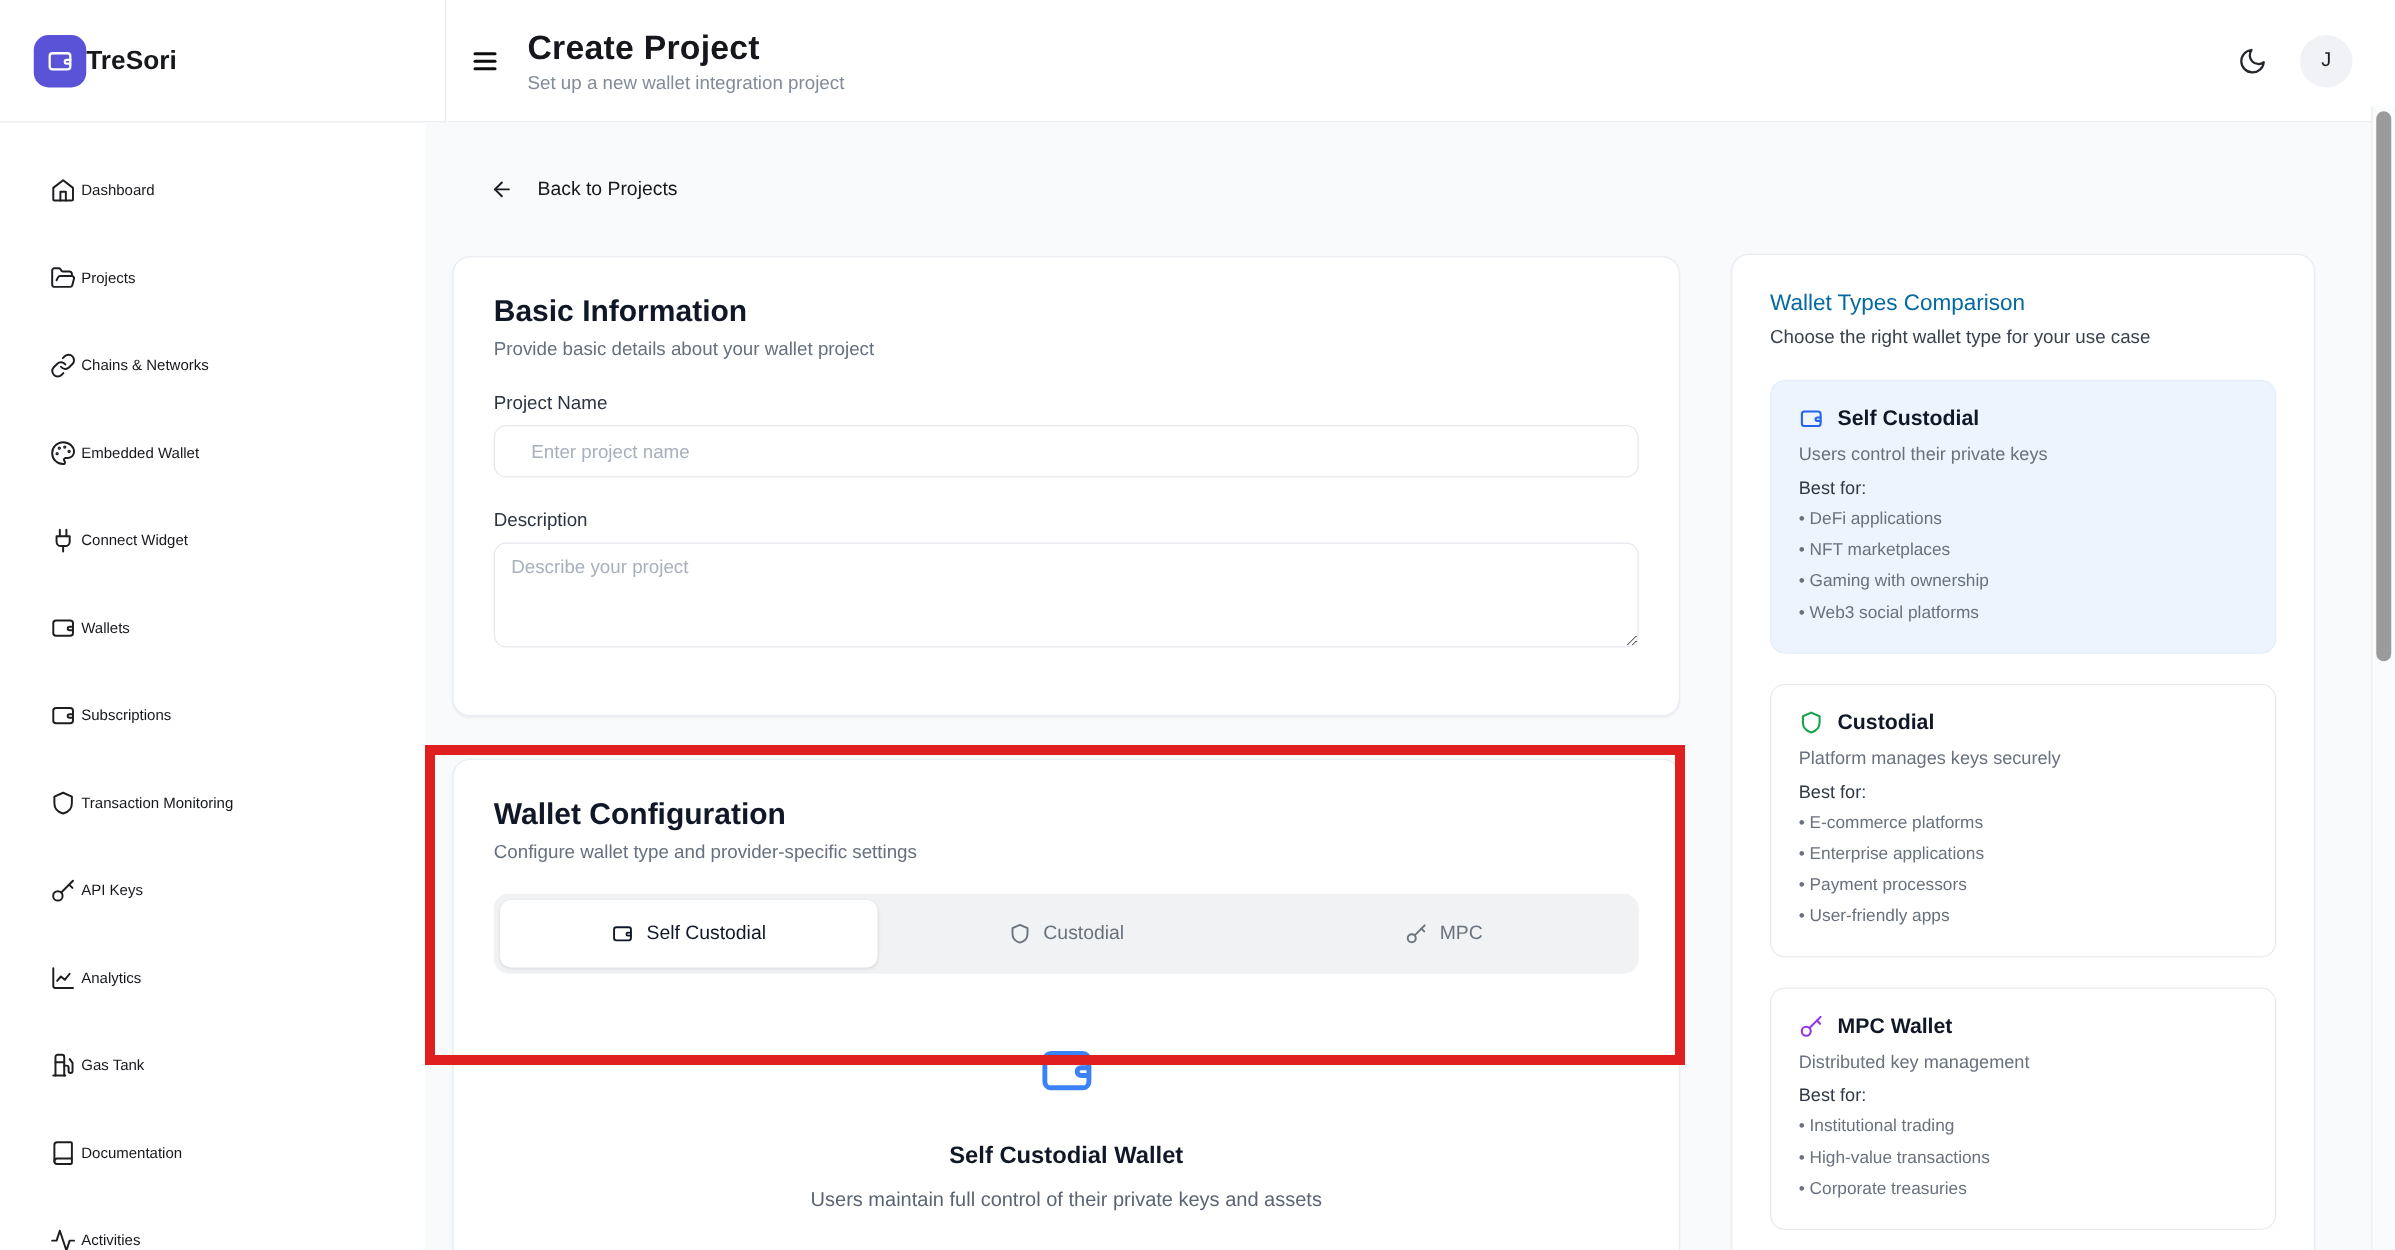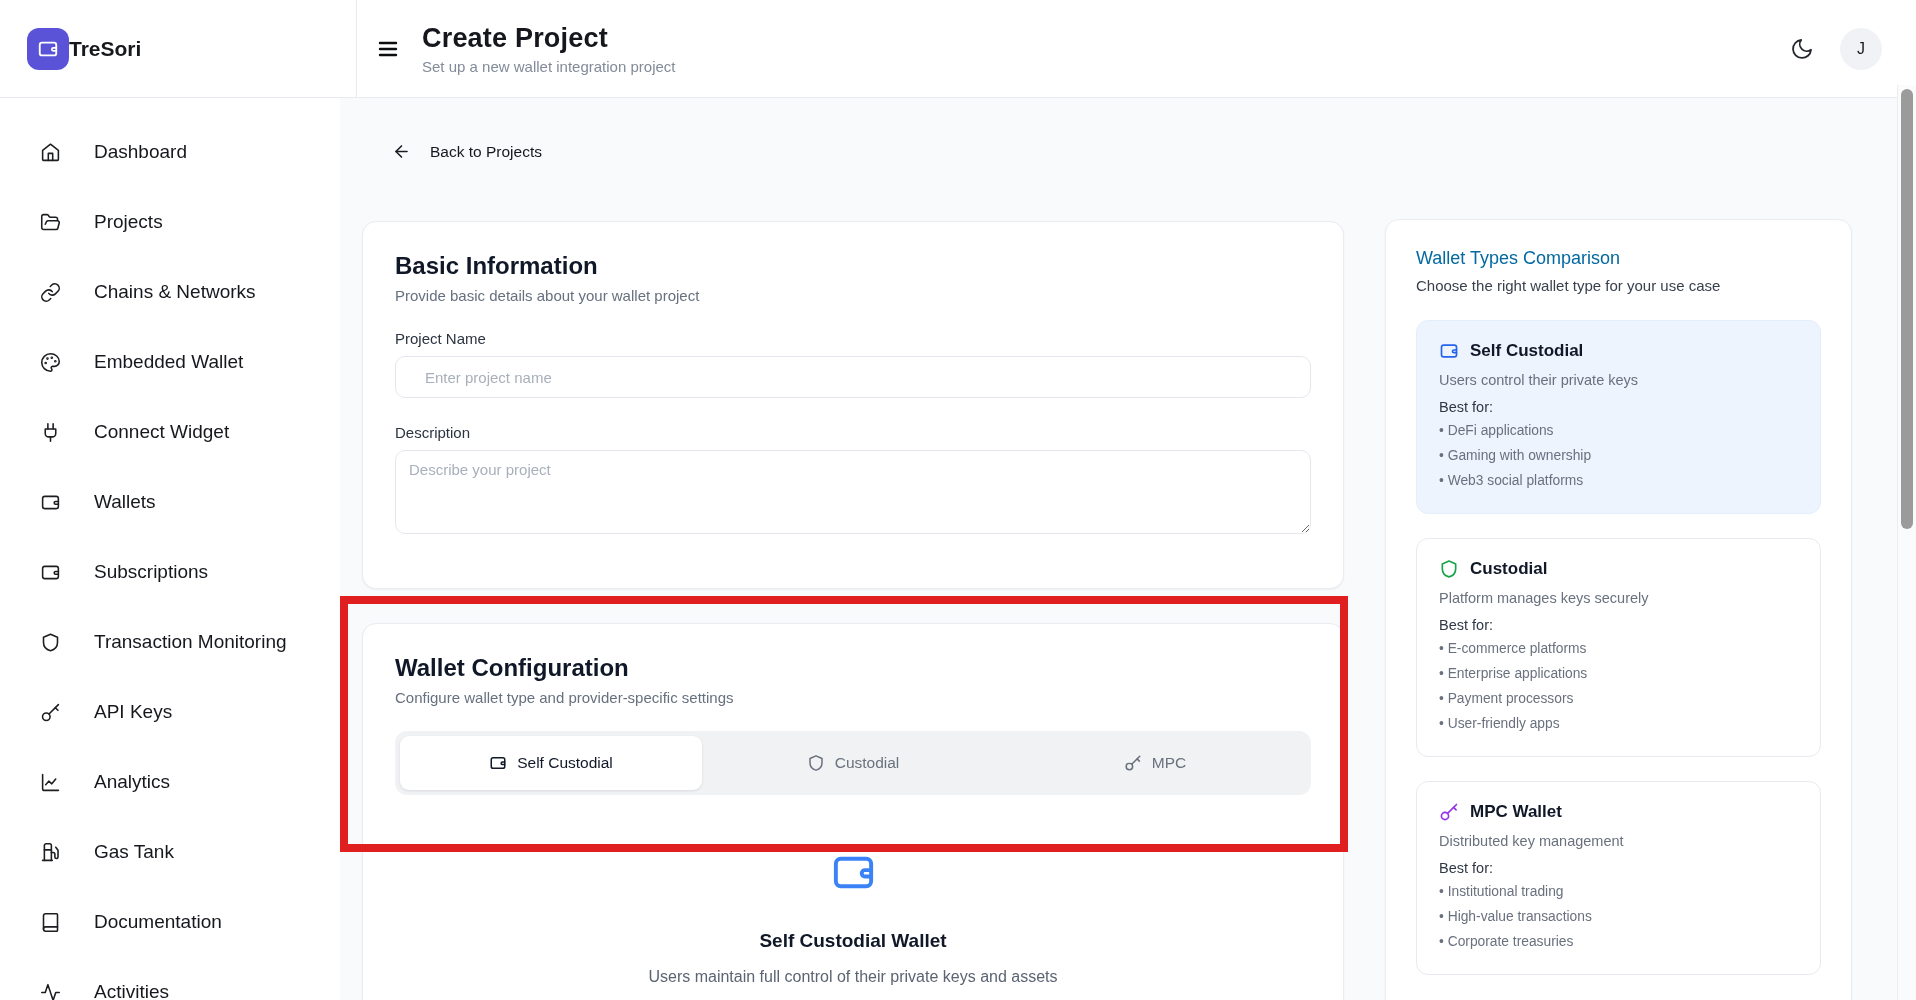--- a/index.html
+++ b/index.html
@@ -12,21 +12,21 @@
   .icon{display:flex;align-items:center;justify-content:center;}
   .icon svg{width:100%;height:100%;fill:none;stroke:currentColor;stroke-width:2;stroke-linecap:round;stroke-linejoin:round;}
 
   
   .sidebar{position:absolute;left:0;top:0;width:357px;height:1000px;background:#fff;border-right:1px solid #e7eaee;box-sizing:border-box;}
   .sidebar-logo{height:98px;display:flex;align-items:center;padding-left:27px;border-bottom:1px solid #e7eaee;box-sizing:border-box;}
   .logo-badge{width:42px;height:42px;border-radius:12px;background:#5a53d7;color:#fff;display:flex;align-items:center;justify-content:center;}
   .logo-badge .icon{width:22px;height:22px;}
   .brand-name{font-size:21px;font-weight:700;color:#17181c;}
   .nav{padding-top:19px;}
-  .nav-item{height:70px;display:flex;align-items:center;gap:33px;padding-left:40px;font-size:19px;color:#16181d;cursor:pointer;}
+  .nav-item{height:70px;display:flex;align-items:center;gap:4px;padding-left:40px;font-size:12px;color:#16181d;cursor:pointer;}
   .nav-item .icon{width:21px;height:21px;color:#1c1e22;}
   .nav-item .icon svg{stroke-width:1.8;}
   
   .side-scrollbar{position:absolute;right:4px;top:104px;width:12px;height:892px;}
   .scroll-arrow-up{position:absolute;top:5px;left:1px;width:0;height:0;border-left:5px solid transparent;border-right:5px solid transparent;border-bottom:8px solid #8d8d8d;}
   .side-thumb{position:absolute;top:21px;left:1px;width:10px;height:810px;border-radius:5px;background:#979797;}
   .scroll-arrow-down{position:absolute;bottom:6px;left:1px;width:0;height:0;border-left:5px solid transparent;border-right:5px solid transparent;border-top:8px solid #8d8d8d;}
 
   
   .header{position:absolute;left:358px;top:0;width:1558px;height:98px;background:#fff;border-bottom:1px solid #e7eaee;box-sizing:border-box;display:flex;align-items:center;padding:0 24px 0 10px;}
@@ -41,21 +41,21 @@
   .moon-btn svg{stroke-width:1.8;}
   .avatar{width:42px;height:42px;border-radius:50%;background:#f1f2f5;display:flex;align-items:center;justify-content:center;font-size:16px;font-weight:500;color:#191b1f;cursor:pointer;}
 
   
   .content{position:absolute;left:340px;top:98px;width:1558px;height:902px;background:#f8fafc;overflow:hidden;}
   .back-row{position:absolute;left:52px;top:44px;display:flex;align-items:center;gap:19px;cursor:pointer;color:#1a1d23;}
   .back-row .icon{width:19px;height:19px;}
   .back-label{font-size:15.5px;color:#15171c;}
 
   .main-col{position:absolute;left:22px;top:107px;width:982px;}
-  .card{background:#fff;border:1px solid #e9edf2;border-radius:14px;box-shadow:0 1px 2px rgba(16,24,40,.05);box-sizing:border-box;margin-top:16px;}
+  .card{background:#fff;border:1px solid #e9edf2;border-radius:14px;box-shadow:0 1px 2px rgba(16,24,40,.05);box-sizing:border-box;}
   .basic-card{height:368px;padding:30px 32px;}
   .card-title{font-size:24px;font-weight:700;color:#101828;}
   .card-subtitle{font-size:15px;color:#66707e;margin-top:7px;}
   .field-label{margin-top:26px;font-size:15px;color:#2b3440;}
   .text-input{margin-top:9px;width:100%;height:42px;box-sizing:border-box;border:1px solid #e4e8ee;border-radius:10px;padding:0 29px;font-size:15px;font-family:"Liberation Sans",sans-serif;color:#4d7c0f;background:#fff;outline:none;}
   .text-input::placeholder,.text-area::placeholder{color:#a8b0bb;}
   .text-area{margin-top:9px;width:100%;height:84px;box-sizing:border-box;border:1px solid #e4e8ee;border-radius:10px;padding:10px 13px;font-size:15px;font-family:"Liberation Sans",sans-serif;color:#16181d;background:#fff;outline:none;resize:vertical;}
 
   .config-card{margin-top:34px;height:480px;padding:30px 32px;}
   .tabs{margin-top:25px;height:64px;box-sizing:border-box;background:#f0f2f4;border-radius:12px;padding:5px;display:grid;grid-template-columns:1fr 1fr 1fr;}
@@ -358,20 +358,21 @@
                 </svg>
               </span>
               <span>Self Custodial</span>
             </div>
             <div class="type-desc">Users control their private keys</div>
             <div class="best-label">Best for:</div>
             <div class="bullets">
 
                 <div class="bullet">• DeFi applications</div>
 
+                <div class="bullet">• NFT marketplaces</div>
 
                 <div class="bullet">• Gaming with ownership</div>
 
                 <div class="bullet">• Web3 social platforms</div>
               </div>
           </div>
 
           <div class="type-card">
             <div class="type-head">
               <span class="icon" style="color: rgb(22, 163, 74);">

